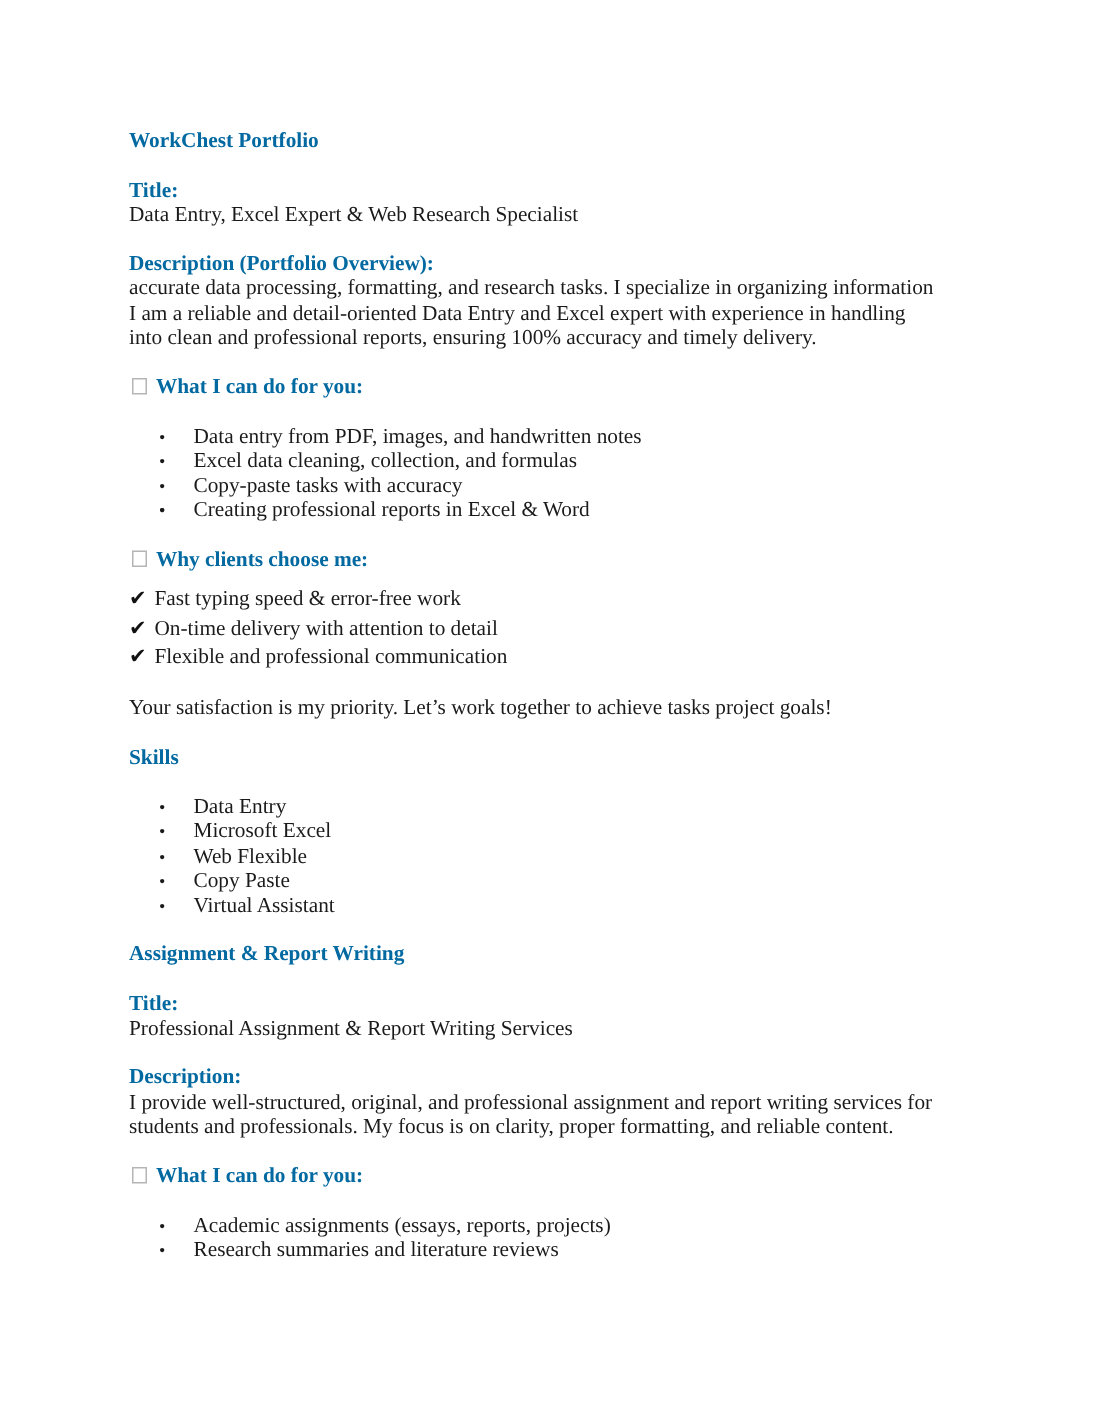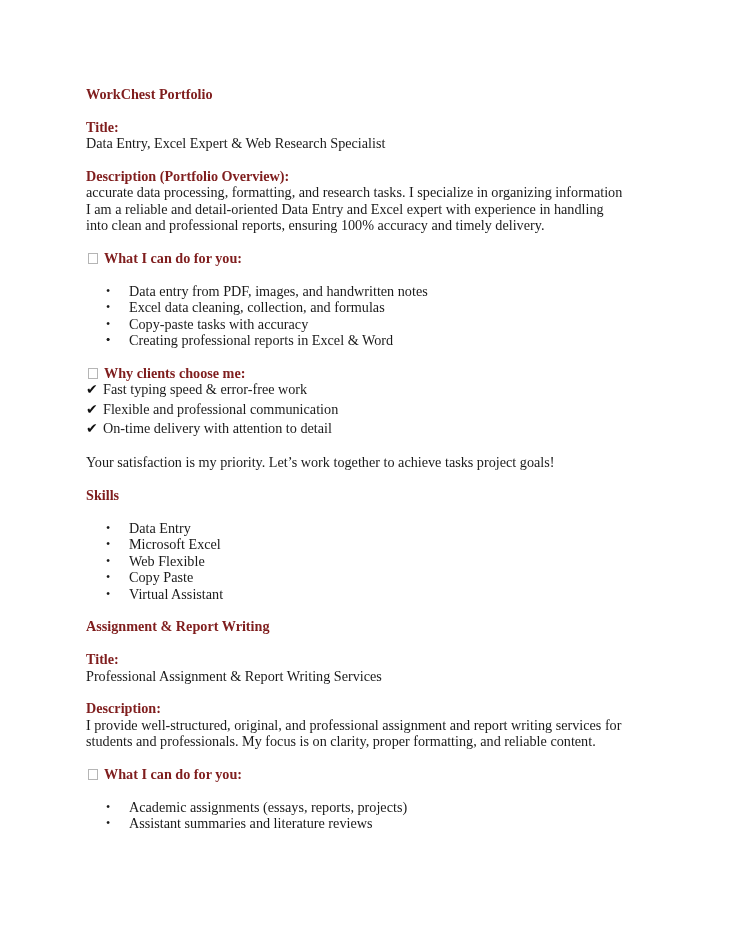--- a/index.html
+++ b/index.html
@@ -4,21 +4,21 @@
   <style>
     html, body { margin: 0; padding: 0; background: #ffffff; }
     body {
       width: 730px; height: 944px; overflow: hidden;
       font-family: "Liberation Serif", "DejaVu Serif", serif;
       font-size: 14.2px; line-height: 16.4px; color: #1a1a1a;
     }
     .page { position: relative; padding: 86px 90px 0 86px; }
     p { margin: 0; }
     .gap { height: 16.4px; }
-    .bold { font-weight: bold; color: #7f1d1d; }
+    .bold { font-weight: bold; color: #0369a1; }
     .box-icon {
       display: inline-block; width: 8px; height: 9px;
       border: 1px solid #b5b5b5; margin-right: 6px; vertical-align: -1px;
       margin-left: 2px;
     }
     ul { list-style: none; margin: 0; padding: 0; }
     ul li { position: relative; padding-left: 43px; }
     ul li .bullet {
       position: absolute; left: 20px; top: 0; font-size: 12px;
     }
@@ -47,23 +47,23 @@
   <ul>
     <li><span class="bullet">•</span><span>Data entry from PDF, images, and handwritten notes</span></li>
     <li><span class="bullet">•</span><span>Excel data cleaning, collection, and formulas</span></li>
     <li><span class="bullet">•</span><span>Copy-paste tasks with accuracy</span></li>
     <li><span class="bullet">•</span></li>
     <li><span class="bullet">•</span><span>Creating professional reports in Excel &amp; Word</span></li>
   </ul>
   <div class="gap"></div>
 
   <p class="bold"><span class="box-icon"></span><span>Why clients choose me:</span></p>
-  <p class="check-line" style="margin-top:0"><span class="check">✔</span><span>Fast typing speed &amp; error-free work</span></p>
+  <p class="check-line" style="margin-top:10px"><span class="check">✔</span><span>Fast typing speed &amp; error-free work</span></p>
+  <p class="check-line" style="margin-top:2px"><span class="check">✔</span><span>On-time delivery with attention to detail</span></p>
   <p class="check-line" style="margin-top:2px"><span class="check">✔</span><span>Flexible and professional communication</span></p>
-  <p class="check-line" style="margin-top:2px"><span class="check">✔</span><span>On-time delivery with attention to detail</span></p>
   <div class="gap" style="height:17px"></div>
 
   <p>Your satisfaction is my priority. Let’s work together to achieve tasks project goals!</p>
   <div class="gap"></div>
 
   <p class="bold">Skills</p>
   <div class="gap"></div>
   <ul>
     <li><span class="bullet">•</span><span>Data Entry</span></li>
     <li><span class="bullet">•</span><span>Microsoft Excel</span></li>
@@ -82,15 +82,15 @@
 
   <p class="bold">Description:</p>
   <p>I provide well-structured, original, and professional assignment and report writing services for</p>
   <p>students and professionals. My focus is on clarity, proper formatting, and reliable content.</p>
   <div class="gap"></div>
 
   <p class="bold"><span class="box-icon"></span><span>What I can do for you:</span></p>
   <div class="gap"></div>
   <ul>
     <li><span class="bullet">•</span><span>Academic assignments (essays, reports, projects)</span></li>
-    <li><span class="bullet">•</span><span>Assistant summaries and literature reviews</span></li>
+    <li><span class="bullet">•</span><span>Research summaries and literature reviews</span></li>
   </ul>
 </div>
 
 </body></html>

